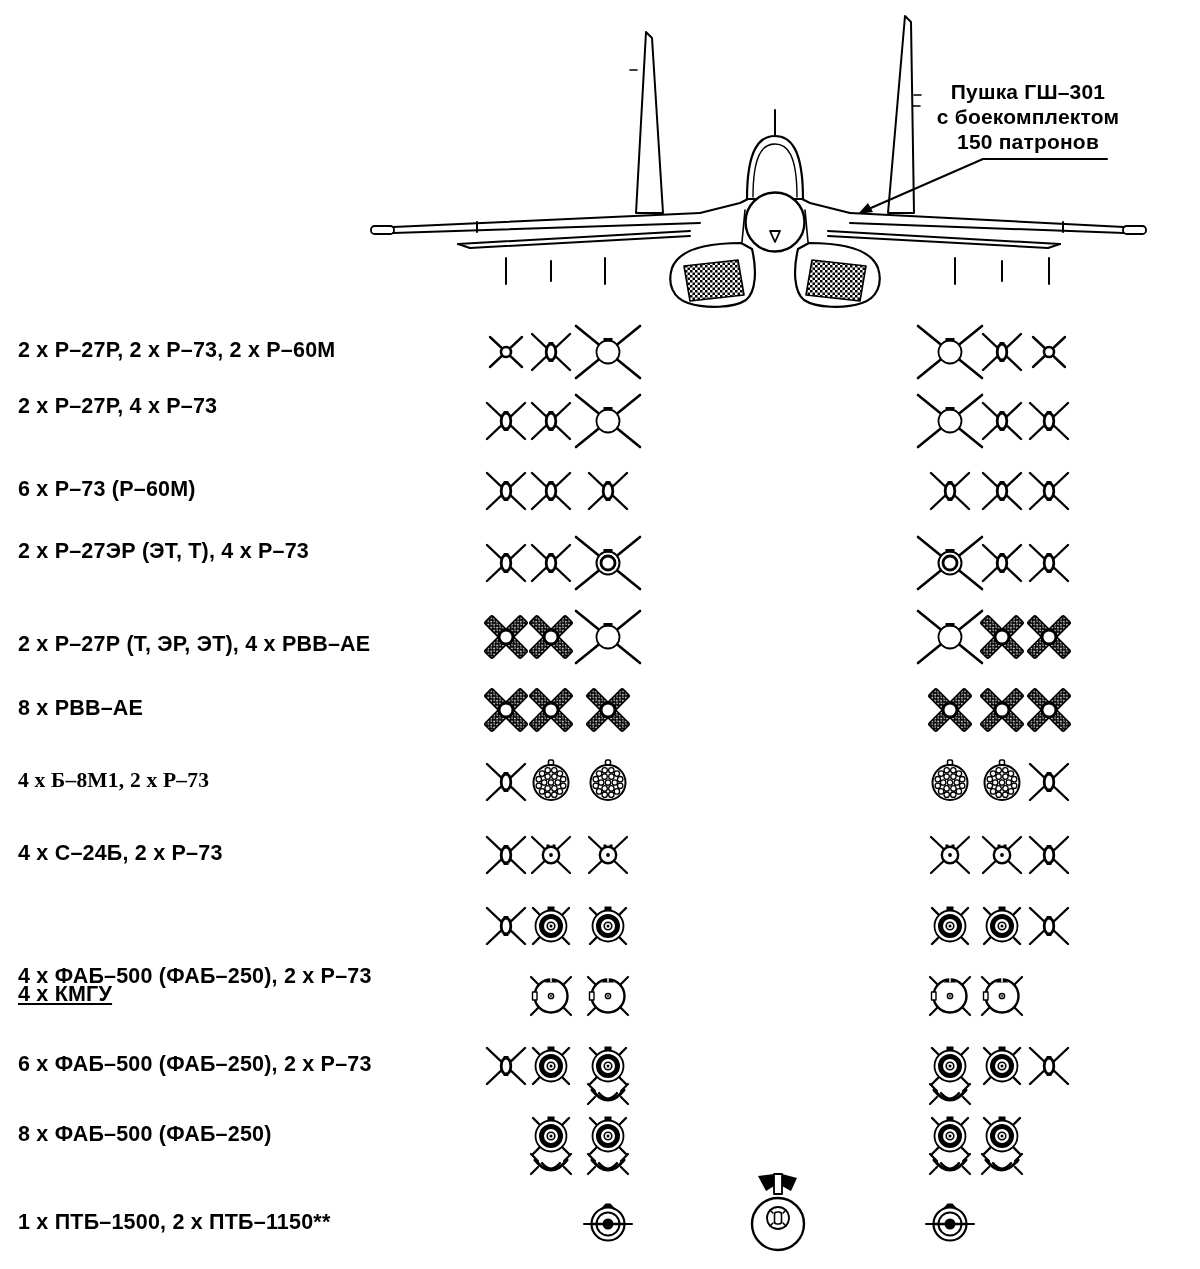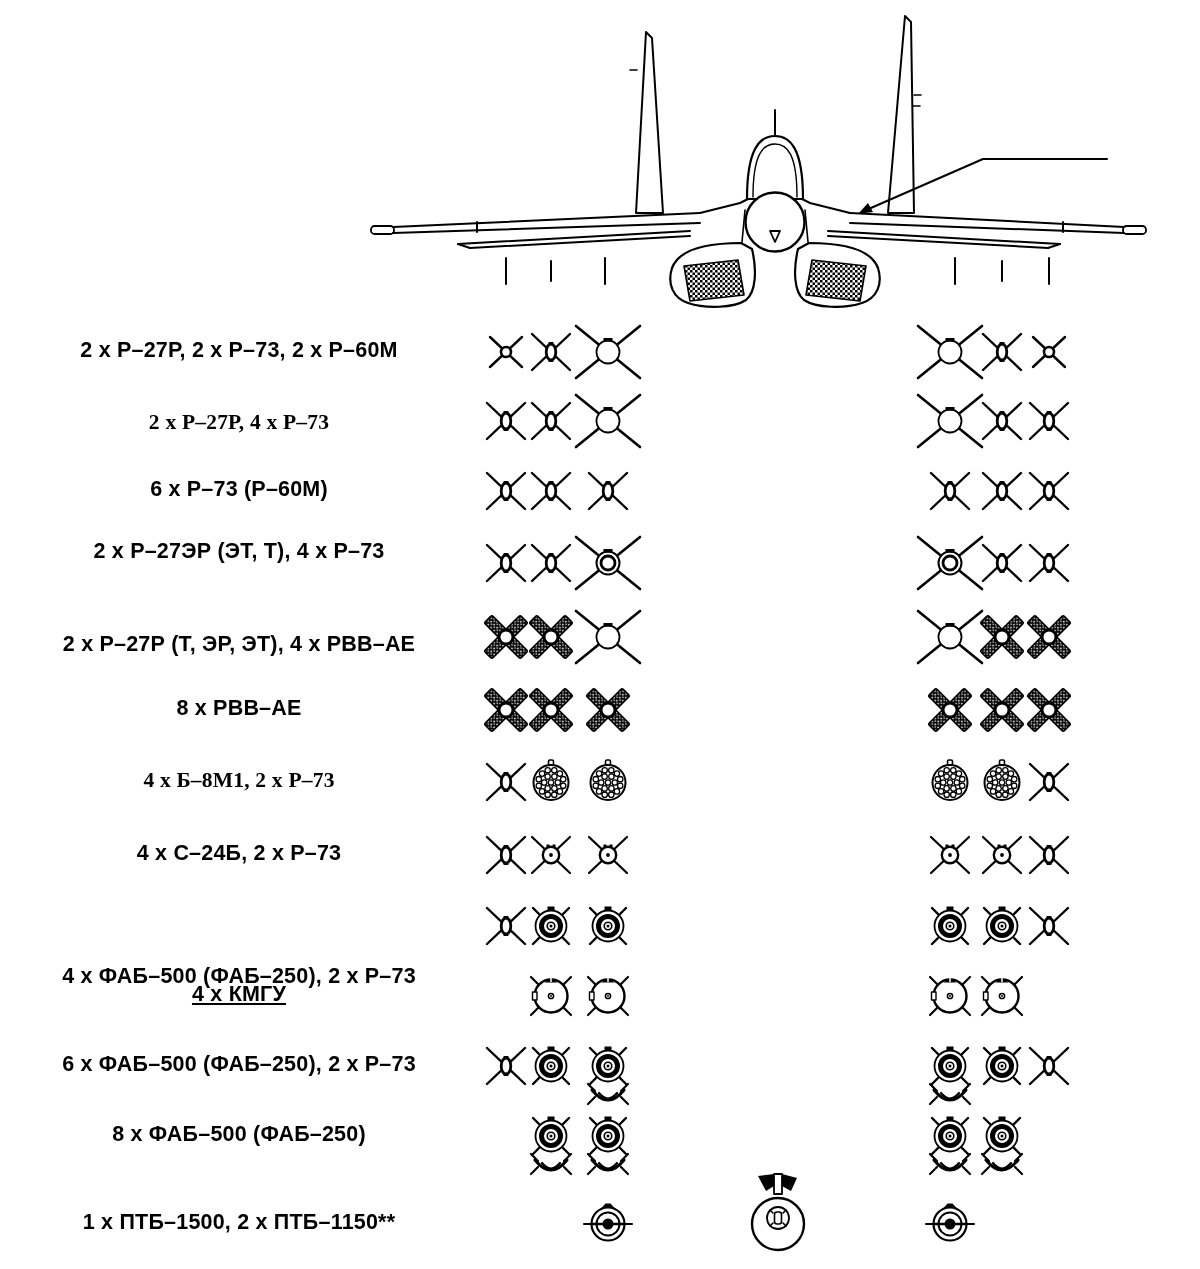--- a/index.html
+++ b/index.html
@@ -6,21 +6,21 @@
   #stage{
     position:relative;width:1200px;height:1269px;background:#fff;overflow:hidden;
     font-family:"Liberation Sans", sans-serif;color:#000;
   }
   #aircraft-layer{position:absolute;left:0;top:0;}
   .annotation{
     position:absolute;left:918px;top:80px;width:220px;text-align:center;
     font-weight:700;font-size:21px;line-height:1.18;letter-spacing:0.2px;
   }
   .row-label{
-    position:absolute;left:18px;width:442px;text-align:center;
+    position:absolute;left:18px;width:442px;text-align:left;
     font-weight:600;font-size:21.5px;letter-spacing:0.2px;white-space:nowrap;
   }
   .icon-slot{position:absolute;line-height:0;}
   .icon-slot svg{overflow:visible;display:block;}
 </style>
 </head>
 <body>
 
 <div id="stage">
 
@@ -94,20 +94,25 @@
       </g>
 
       <g>
         <line x1="983" y1="159" x2="1107" y2="159" stroke-width="2"></line>
         <line x1="983" y1="159" x2="864" y2="211" stroke-width="2"></line>
         <polygon points="858,214 873,212 868,203" fill="#000" stroke="none"></polygon>
       </g>
     </g>
   </svg>
 
+  <div class="annotation">
+    <div>Пушка ГШ–301</div>
+    <div>с боекомплектом</div>
+    <div>150 патронов</div>
+  </div>
 
   <div id="rows-layer">
       <div class="row-label" style="top: 338px;">2 х Р–27Р, 2 х Р–73, 2 х Р–60М</div>
       <div class="icon-slot" style="left: 486px; top: 334px;">
         <svg width="40" height="36" viewBox="0 0 40 36">
     <line x1="4" y1="3" x2="36" y2="33" stroke="#000" stroke-linecap="round" stroke-linejoin="round" stroke-width="2.4"></line>
     <line x1="4" y1="33" x2="36" y2="3" stroke="#000" stroke-linecap="round" stroke-linejoin="round" stroke-width="2.4"></line>
     <circle cx="20" cy="18" r="5" fill="#fff" stroke="#000" stroke-linecap="round" stroke-linejoin="round" stroke-width="2.6"></circle>
         </svg>
       </div>
@@ -145,21 +150,21 @@
     <rect x="19.6" y="29" width="4.8" height="3" fill="#000"></rect>
         </svg>
       </div>
       <div class="icon-slot" style="left: 1029px; top: 334px;">
         <svg width="40" height="36" viewBox="0 0 40 36">
     <line x1="4" y1="3" x2="36" y2="33" stroke="#000" stroke-linecap="round" stroke-linejoin="round" stroke-width="2.4"></line>
     <line x1="4" y1="33" x2="36" y2="3" stroke="#000" stroke-linecap="round" stroke-linejoin="round" stroke-width="2.4"></line>
     <circle cx="20" cy="18" r="5" fill="#fff" stroke="#000" stroke-linecap="round" stroke-linejoin="round" stroke-width="2.6"></circle>
         </svg>
       </div>
-      <div class="row-label" style="top: 410px; font-family: Liberation Serif, serif;">2 х Р–27Р, 4 х Р–73</div>
+      <div class="row-label" style="top: 394px;">2 х Р–27Р, 4 х Р–73</div>
       <div class="icon-slot" style="left: 484px; top: 399px;">
         <svg width="44" height="44" viewBox="0 0 44 44">
     <line x1="3" y1="4" x2="41" y2="40" stroke="#000" stroke-linecap="round" stroke-linejoin="round" stroke-width="2.4"></line>
     <line x1="3" y1="40" x2="41" y2="4" stroke="#000" stroke-linecap="round" stroke-linejoin="round" stroke-width="2.4"></line>
     <ellipse cx="22" cy="22" rx="4.8" ry="8" fill="#fff" stroke="#000" stroke-linecap="round" stroke-linejoin="round" stroke-width="2.8"></ellipse>
     <rect x="19.6" y="12" width="4.8" height="3" fill="#000"></rect>
     <rect x="19.6" y="29" width="4.8" height="3" fill="#000"></rect>
         </svg>
       </div>
       <div class="icon-slot" style="left: 529px; top: 399px;">

